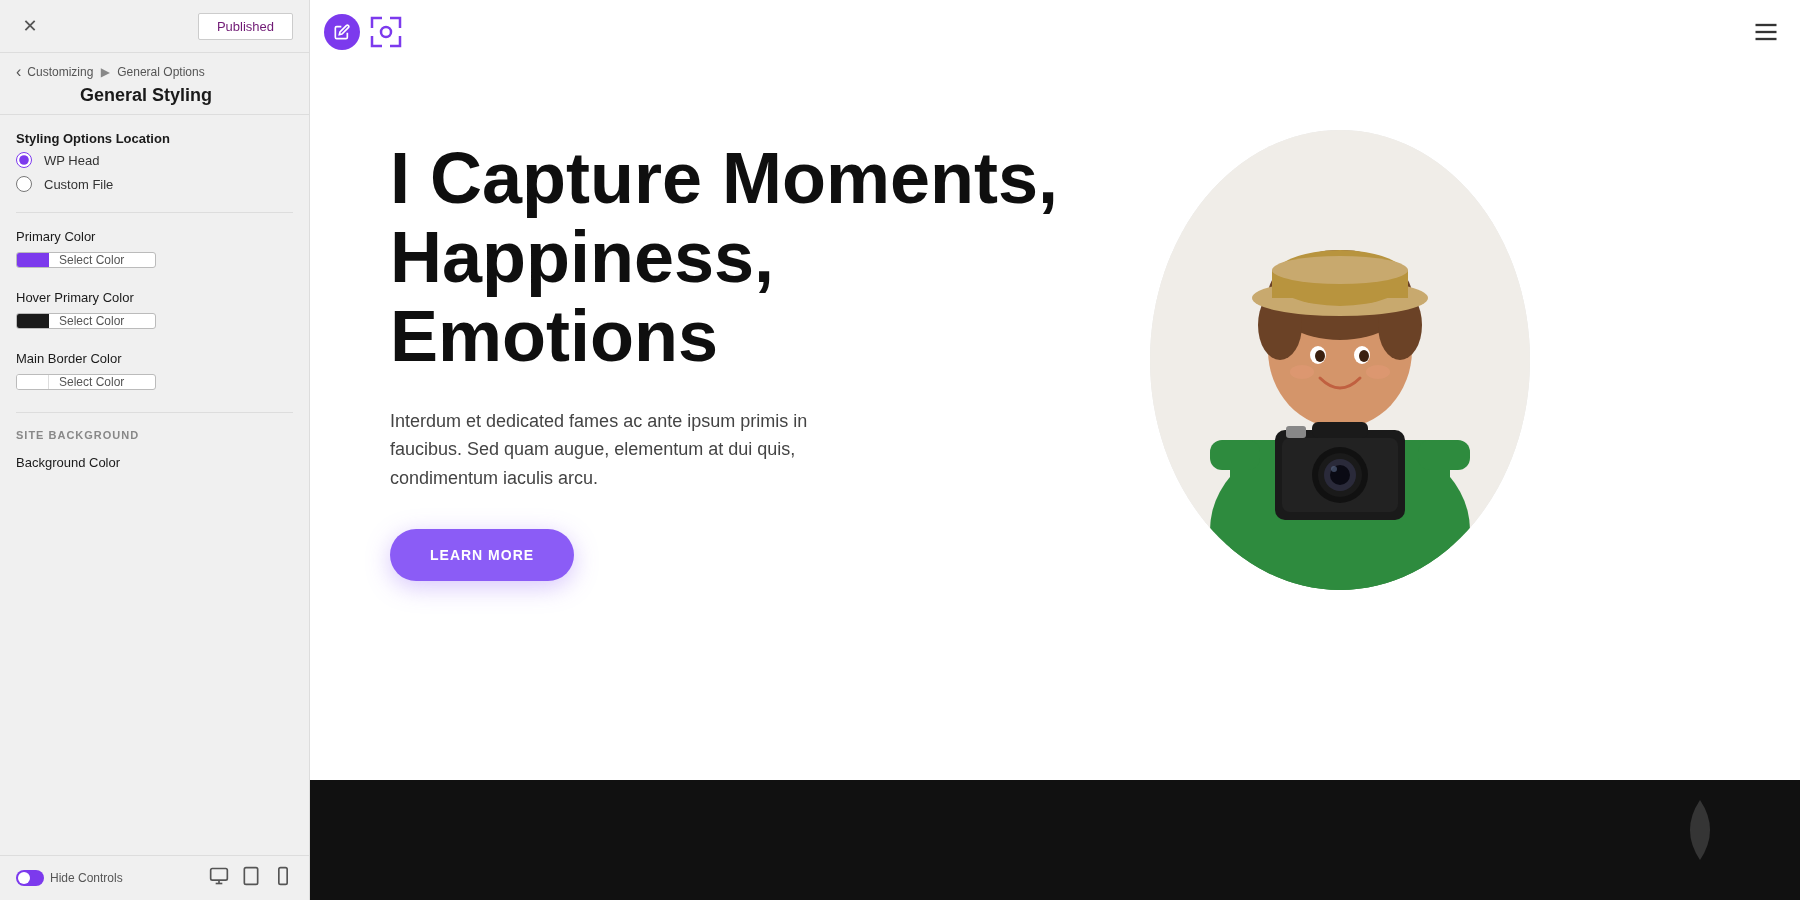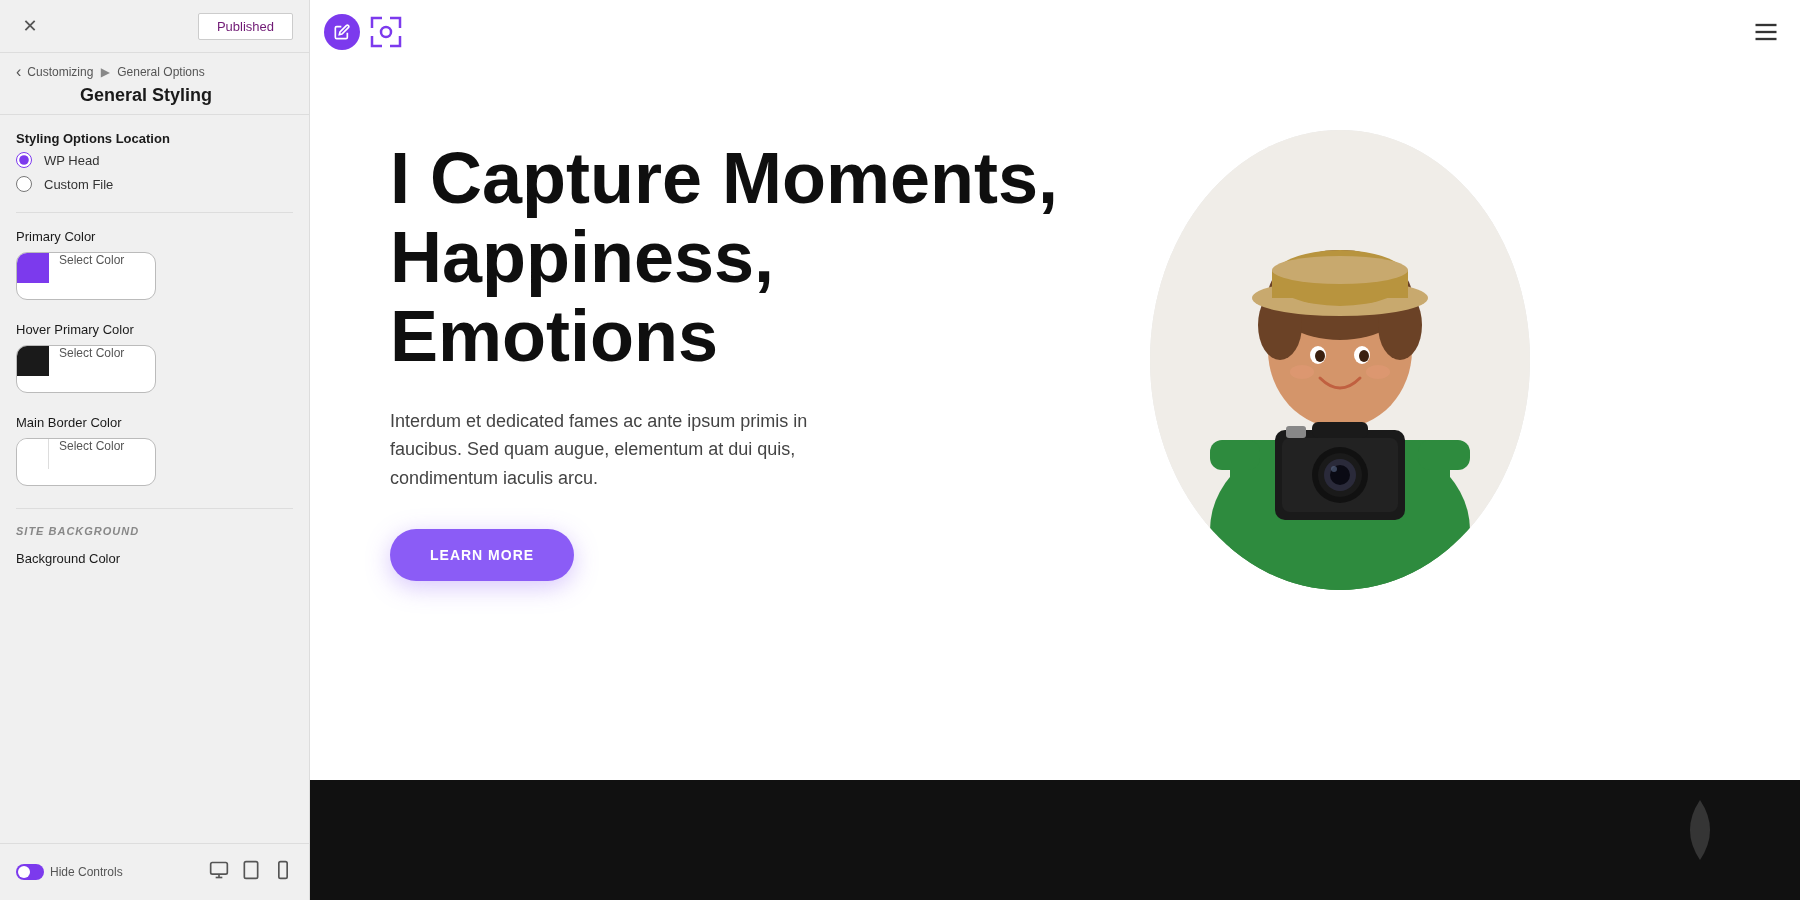--- a/index.html
+++ b/index.html
@@ -121,29 +121,29 @@
 
     .color-label {
       font-size: 13px;
       font-weight: 500;
       color: #1a1a1a;
       margin-bottom: 8px;
     }
 
     .color-picker-btn {
       display: flex;
-      align-items: flex-start;
+      align-items: flex-end;
       gap: 0;
       border: 1px solid #bbb;
-      border-radius: 11px;
+      border-radius: 3px;
       overflow: hidden;
       cursor: pointer;
       background: #fff;
       width: 140px;
-      height: 48px;
+      height: 16px;
     }
 
     .color-swatch {
       width: 32px;
       height: 30px;
       flex-shrink: 0;
     }
 
     .color-select-label {
       font-size: 12px;
@@ -158,29 +158,28 @@
       margin: 8px 0 16px 0;
     }
 
     .section-heading {
       font-size: 11px;
       font-weight: 700;
       color: #888;
       letter-spacing: 1px;
       text-transform: uppercase;
       margin-bottom: 14px;
-      font-style: italic;
     }
 
     
     .bottom-bar {
       display: flex;
       align-items: center;
       justify-content: space-between;
-      padding: 16px 16px;
+      padding: 10px 16px;
       border-top: 1px solid #ddd;
       background: #f0f0f0;
     }
 
     .hide-controls {
       display: flex;
       align-items: center;
       gap: 6px;
       font-size: 12px;
       color: #555;

